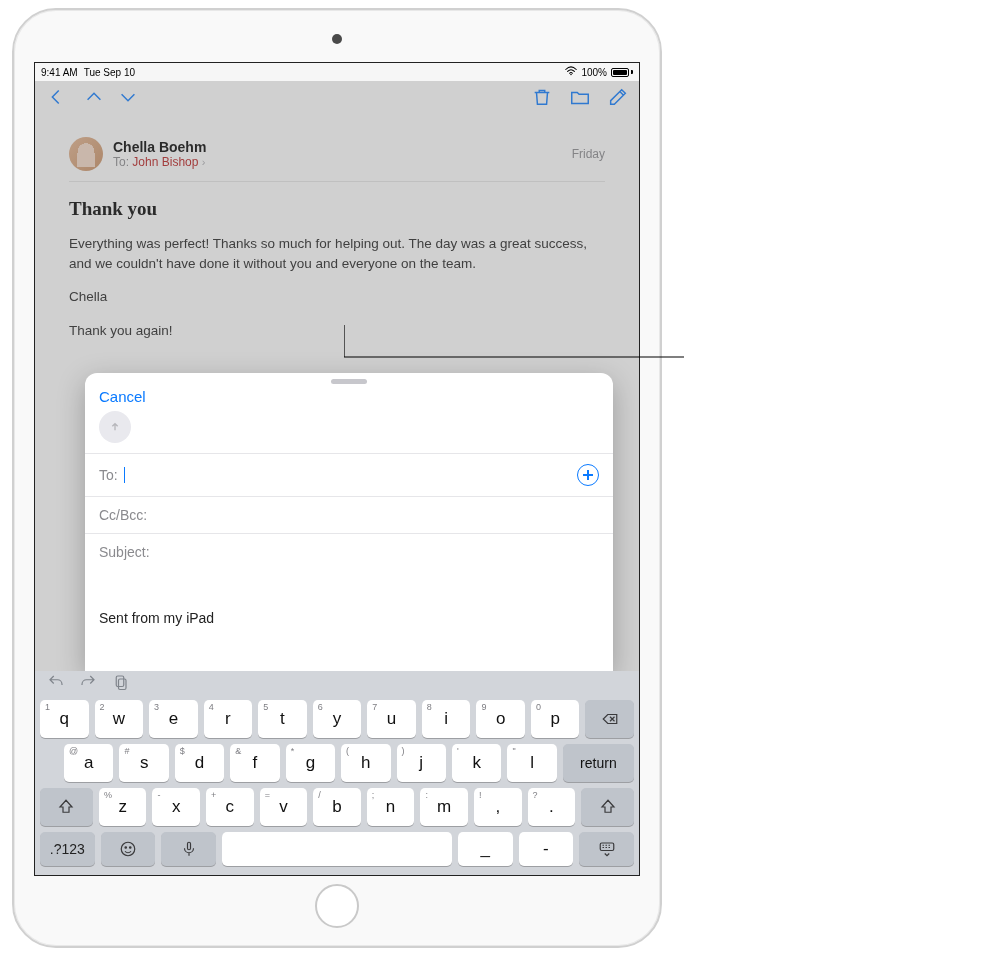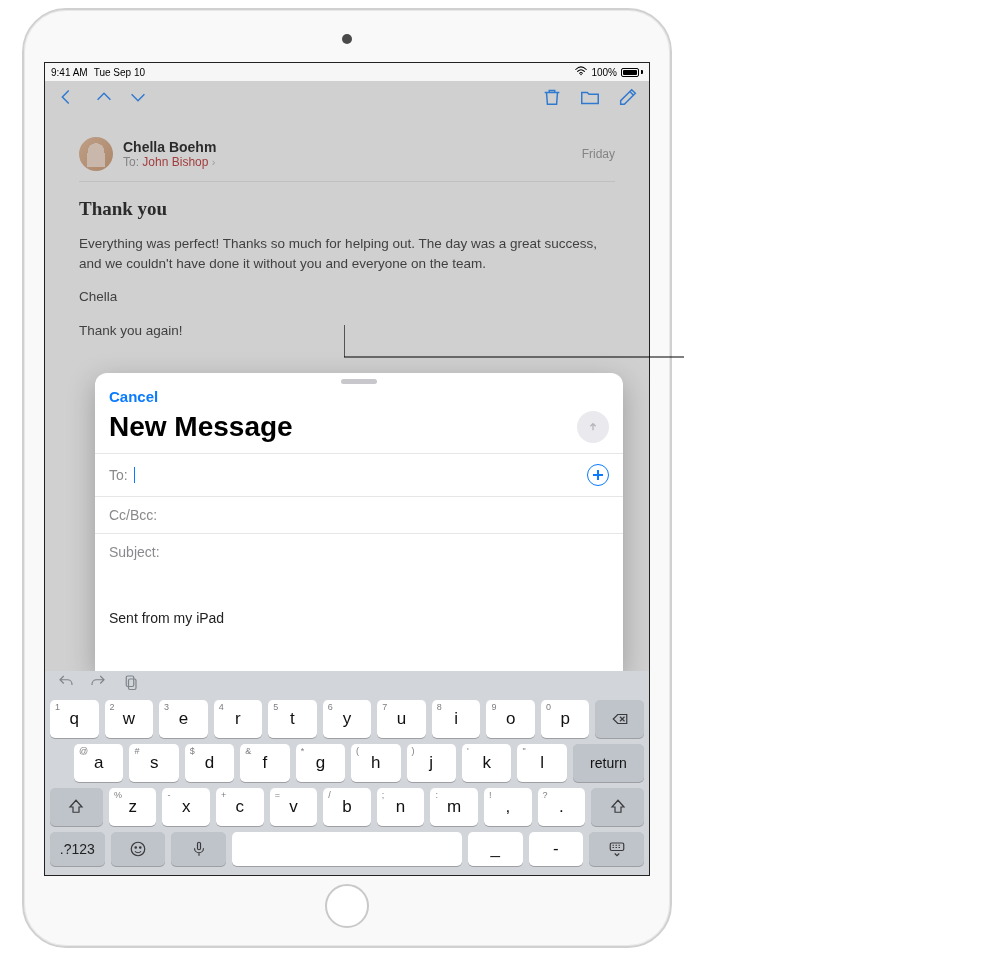--- a/index.html
+++ b/index.html
@@ -6,21 +6,21 @@
   body {
     font-family: -apple-system, "Helvetica Neue", Helvetica, Arial, sans-serif;
     background: #fff;
     width: 1003px;
     height: 958px;
     position: relative;
   }
   
   .device {
     position: absolute;
-    left: 22px;
+    left: 12px;
     top: 8px;
     width: 650px;
     height: 940px;
     border-radius: 44px;
     background: #f9f9f9;
     border: 2px solid #d0d0d0;
     box-shadow: 0 0 0 1px #e8e8e8 inset;
   }
   .camera {
     position: absolute;
@@ -109,21 +109,21 @@
     border-radius: 12px 12px 0 0;
     box-shadow: 0 8px 28px rgba(0,0,0,0.25);
     display:flex; flex-direction:column;
   }
   .grabber {
     width: 36px; height: 5px; border-radius: 3px;
     background: #c7c7cc;
     margin: 6px auto 2px;
   }
   .compose-top {
-    display:flex; align-items:flex-end; padding: 2px 14px 6px; font-weight: bold;
+    display:flex; align-items:flex-end; padding: 2px 14px 6px;
   }
   .cancel { color:#0a7aff; font-size:15px; cursor:pointer;}
   .compose-title-row {
     display:flex; align-items:center; padding: 0 14px 10px;
   }
   .compose-title { font-size:28px; font-weight:700; flex:1;}
   .send-btn {
     width:32px; height:32px; border-radius:50%;
     background:#e9e9ee; display:flex; align-items:center; justify-content:center;
   }
@@ -293,21 +293,20 @@
     </div>
 
     <div class="dimmer"></div>
 
     <div class="compose">
       <div class="grabber"></div>
       <div class="compose-top">
         <span class="cancel">Cancel</span>
       </div>
       <div class="compose-title-row">
-        <div class="compose-title">New Message</div>
         <div class="send-btn">
           <svg viewBox="0 0 24 24">
               <circle cx="12" cy="12" r="10" stroke="none"></circle>
               <path d="M12 17V7 M8 11l4-4 4 4"></path>
             </svg>
         </div>
       </div>
       <div class="compose-field">
         <span class="lbl">To:</span>
         <span class="cursor"></span>

